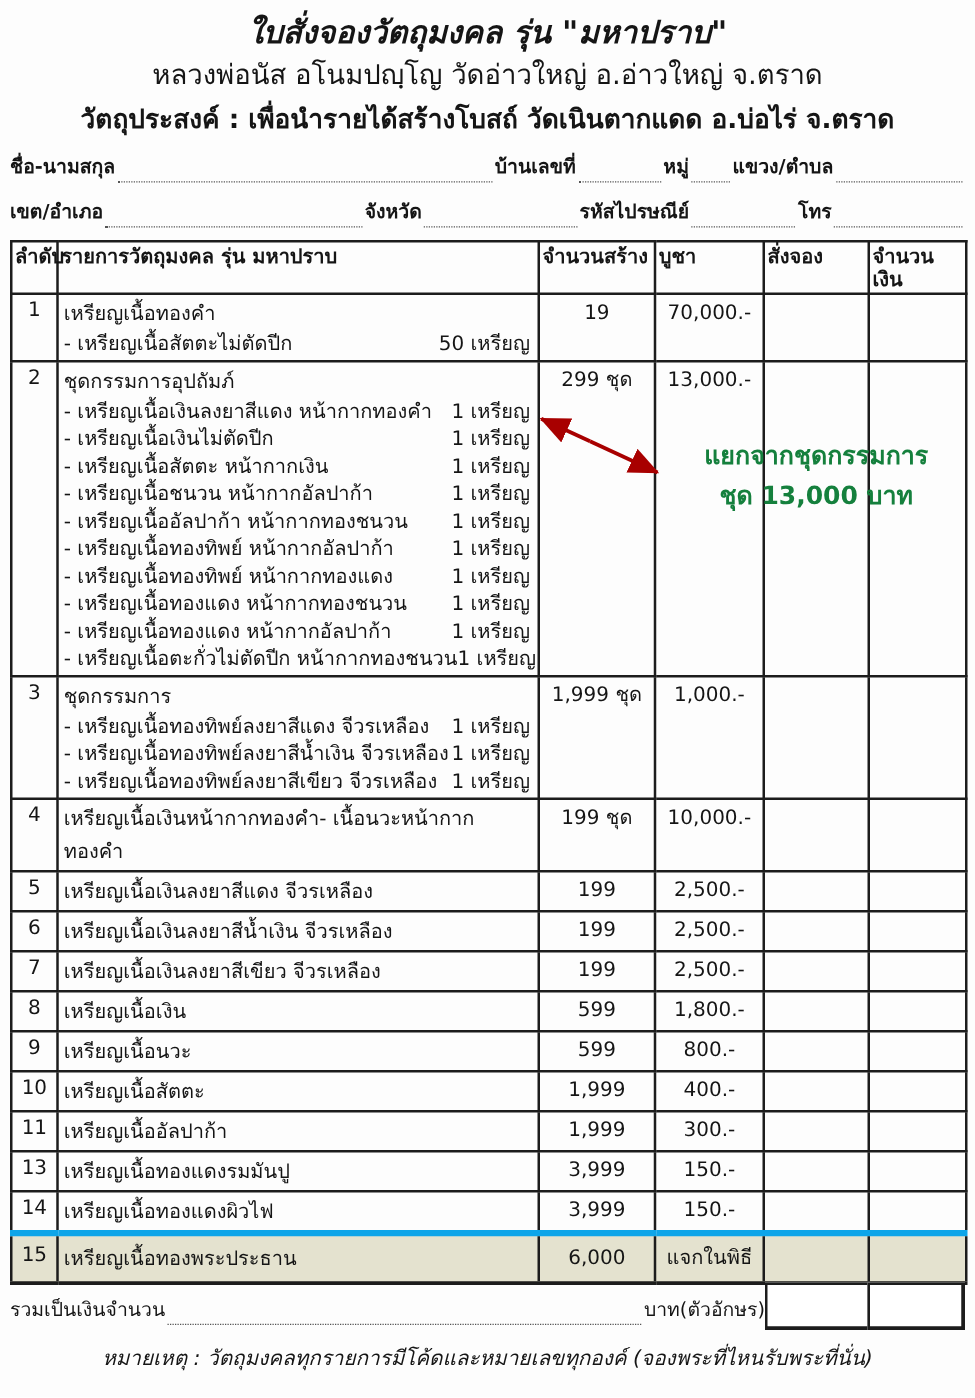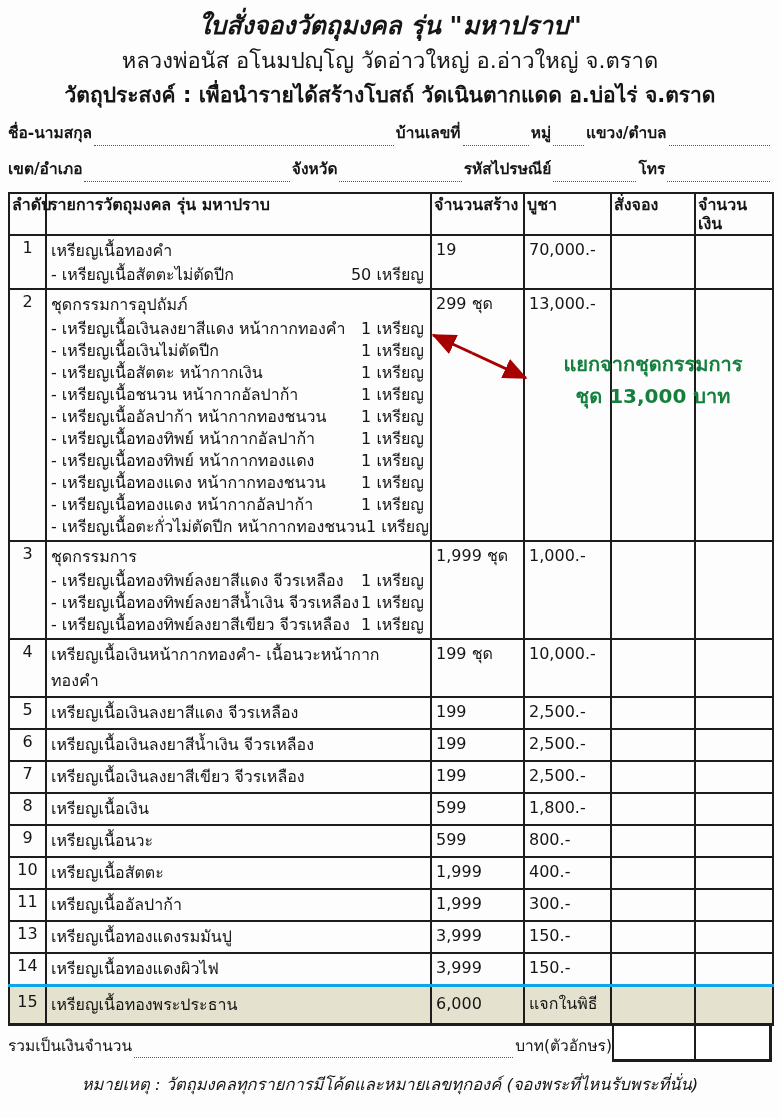--- a/index.html
+++ b/index.html
@@ -44,22 +44,22 @@
     line-height:1.2;
   }
   col.c1{width:37px;} col.c2{width:385px;} col.c3{width:93px;}
   col.c4{width:87px;} col.c5{width:84px;} col.c6{width:78px;}
   td.c-no{text-align:center;font-size:16px;padding-top:4px;}
   td.c-item{padding-left:6px;}
   .item-main{font-size:16px;line-height:26px;}
   .sub{display:flex;justify-content:space-between;font-size:16px;line-height:22px;}
   .sub-name{white-space:nowrap;}
   .sub-qty{white-space:nowrap;padding-right:2px;}
-  td.c-made,td.c-price{text-align:left;padding-top:4px;line-height:24px;}
-  tr.hl td{background:#e4e2cf;border-top:3px solid #0ea5e9;border-bottom:3px solid #1c1c1c;padding-top:5px;padding-bottom:5px;}
+  td.c-made,td.c-price{text-align:center;padding-top:4px;line-height:24px;}
+  tr.hl td{background:#e4e2cf;border-top:5px solid #0ea5e9;border-bottom:3px solid #1c1c1c;padding-top:5px;padding-bottom:5px;}
   
   .total-row{display:flex;align-items:stretch;width:764px;margin-top:-2px;text-align:center;}
   .total-text{flex:1;display:flex;align-items:flex-end;font-size:15.5px;padding:6px 0 4px 0;}
   .tbox{box-sizing:border-box;border:2px solid #1c1c1c;border-bottom-width:3px;height:38px;background:#fff;}
   .tbox.b1{width:84px;}
   .tbox.b2{width:78px;margin-left:-2px;border-right-width:3px;}
   
   .note{text-align:center;font-style:italic;font-size:16.5px;margin-top:9px;}
   
   .annot{

